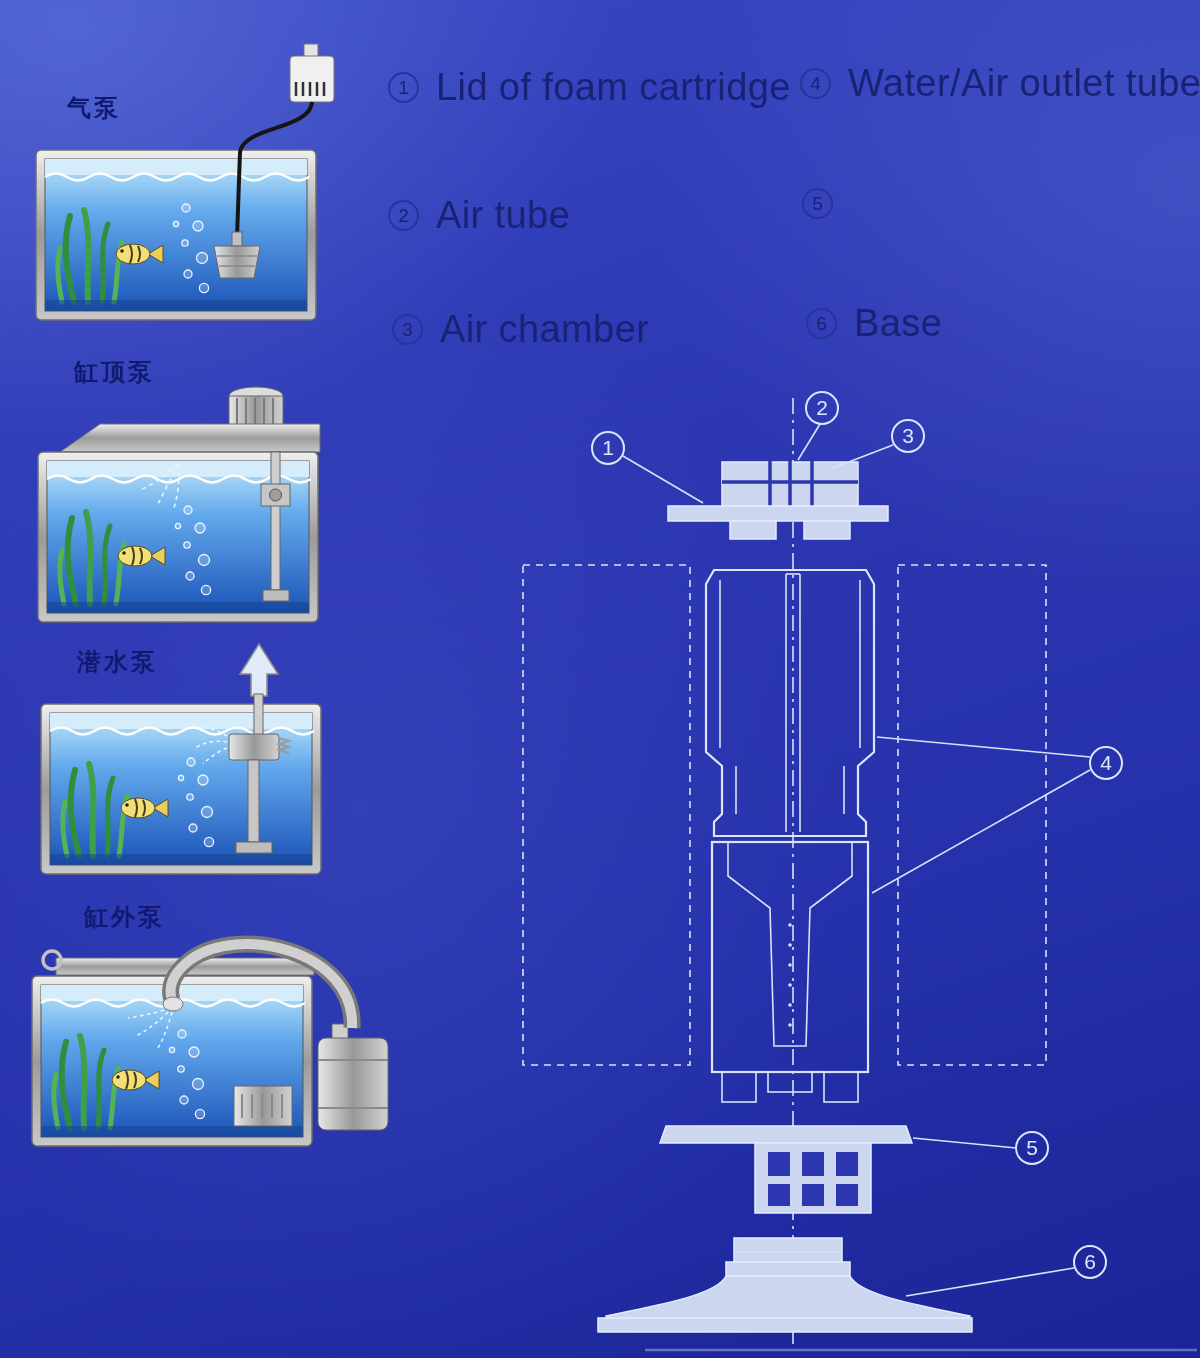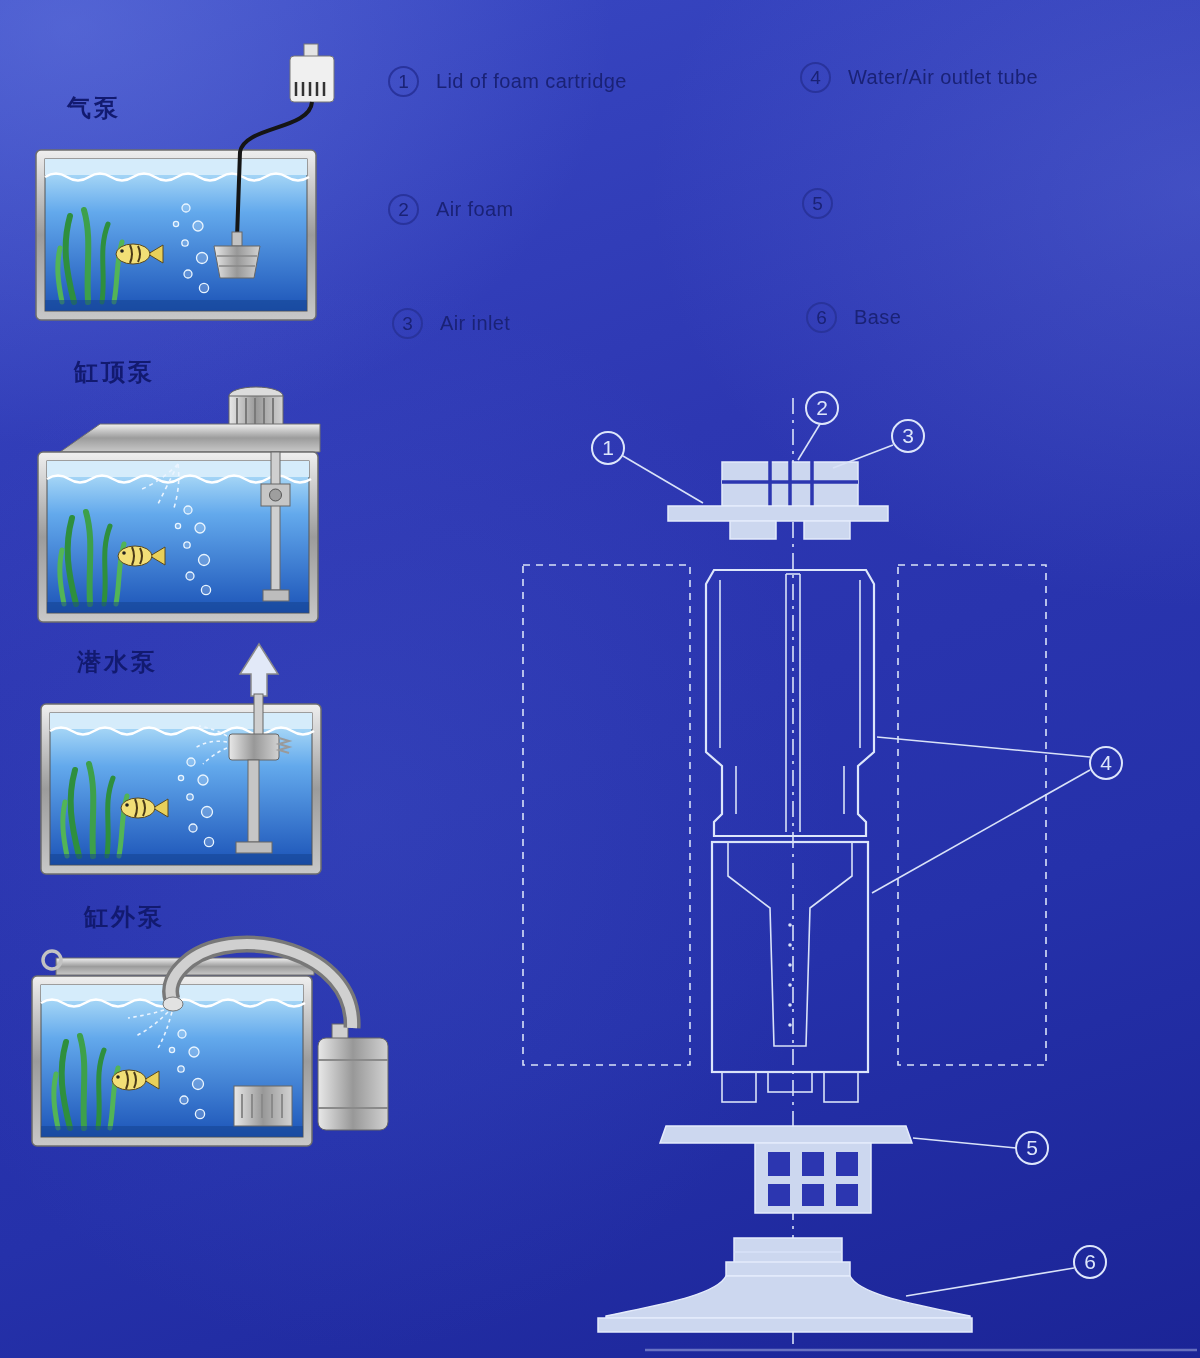--- a/index.html
+++ b/index.html
@@ -16,21 +16,21 @@
     position:absolute; font-weight:bold; font-size:24px; color:#121a70; letter-spacing:3px;margin-left:10px;
   }
   .legend-item {
     position:absolute; display:flex; align-items:center; gap:17px; color:#1a2276; white-space:nowrap;
   }
   .cnum {
     width:31px; height:31px; border:2.5px solid #29339c; border-radius:50%;
     display:flex; align-items:center; justify-content:center;
     font-size:19px; color:#1a2276; flex:none; line-height:1;
   }
-  .legend-label { font-size:20px; letter-spacing:.4px; }
+  .legend-label { font-size:38px; letter-spacing:.4px; }
   svg { position:absolute; }
   .cl1 { stroke:#d9e2f8; stroke-width:1.6; fill:none; }
   .cl2 { stroke:#dde6fb; stroke-width:2.2; fill:none; }
   .dash { stroke:#d9e2f8; stroke-width:1.6; fill:none; stroke-dasharray:7 6; }
   .axis { stroke:#d9e2f8; stroke-width:1.6; fill:none; stroke-dasharray:16 6 3 6; }
   .fillp { fill:#ccd7ef; stroke:#e4ebfb; stroke-width:1.5; }
   .slot { fill:#2c36b0; stroke:none; }
   .gap { stroke:#2c36b0; stroke-width:3.5; }
   .callout circle { stroke:#dde6fb; stroke-width:2; fill:none; }
   .callout text { fill:#dde6fb; font-size:21px; text-anchor:middle; font-family:"Liberation Sans",sans-serif; }
@@ -200,25 +200,25 @@
       </g>
     </g>
   </svg>
 
   <div class="legend-item" style="left:388px; top:66px">
     <span class="cnum">1</span>
     <span class="legend-label">Lid of foam cartridge</span>
   </div>
   <div class="legend-item" style="left:388px; top:194px">
     <span class="cnum">2</span>
-    <span class="legend-label">Air foam</span>
+    <span class="legend-label">Air tube</span>
   </div>
   <div class="legend-item" style="left:392px; top:308px">
     <span class="cnum">3</span>
-    <span class="legend-label">Air inlet</span>
+    <span class="legend-label">Air chamber</span>
   </div>
   <div class="legend-item" style="left:800px; top:62px">
     <span class="cnum">4</span>
     <span class="legend-label">Water/Air outlet tube</span>
   </div>
   <div class="legend-item" style="left:802px; top:188px">
     <span class="cnum">5</span>
   </div>
   <div class="legend-item" style="left:806px; top:302px">
     <span class="cnum">6</span>

